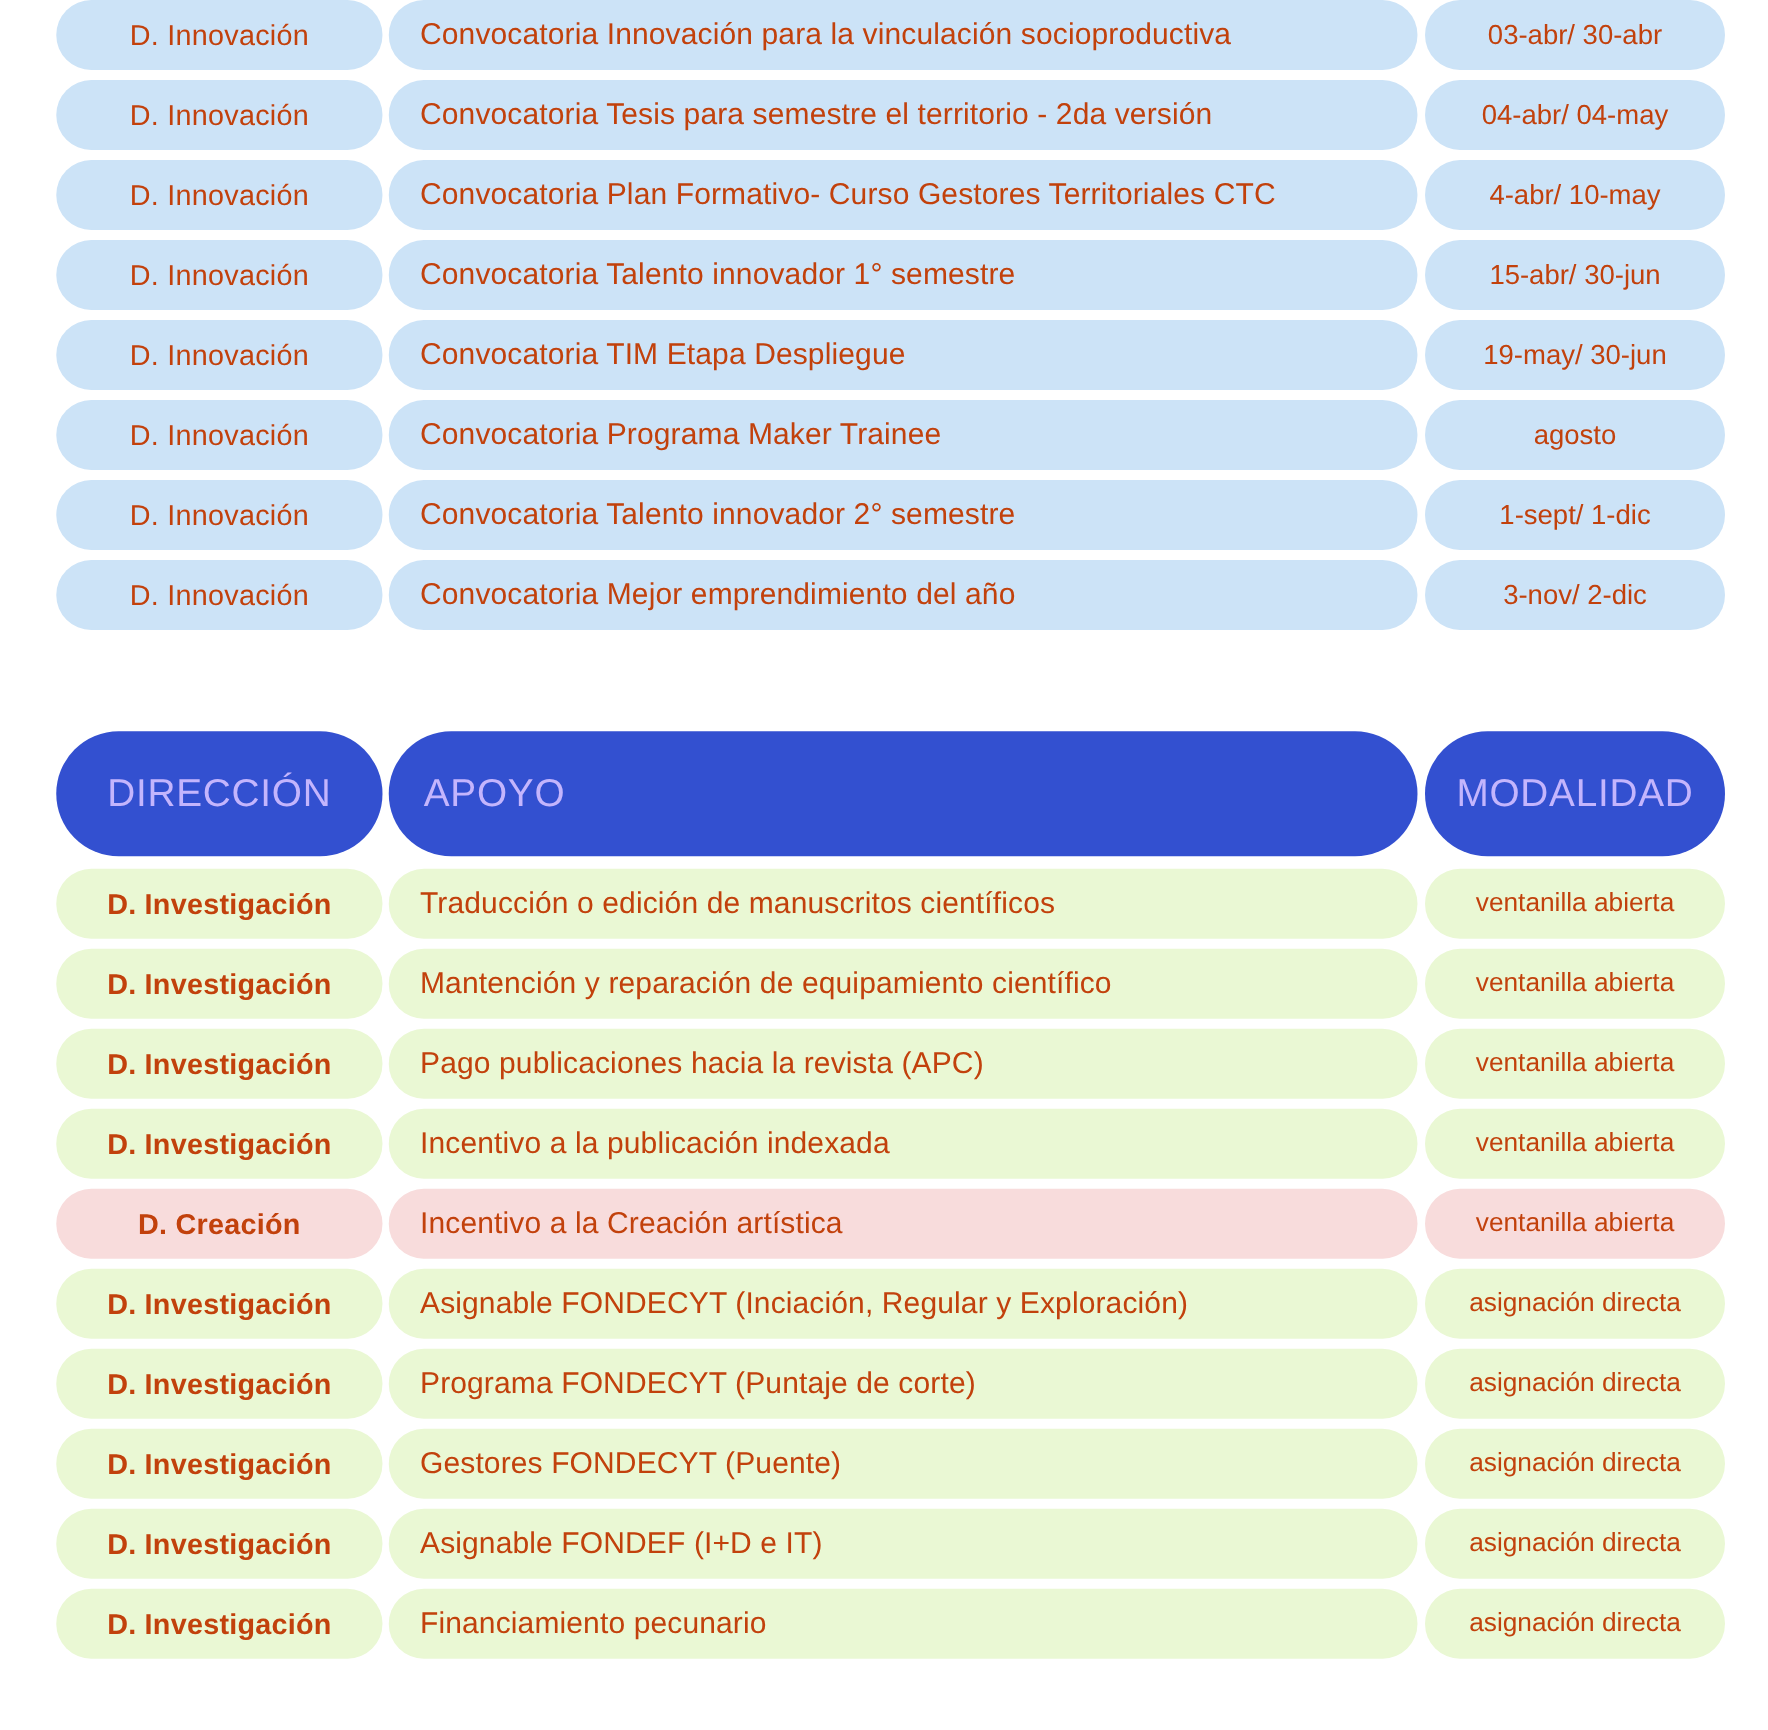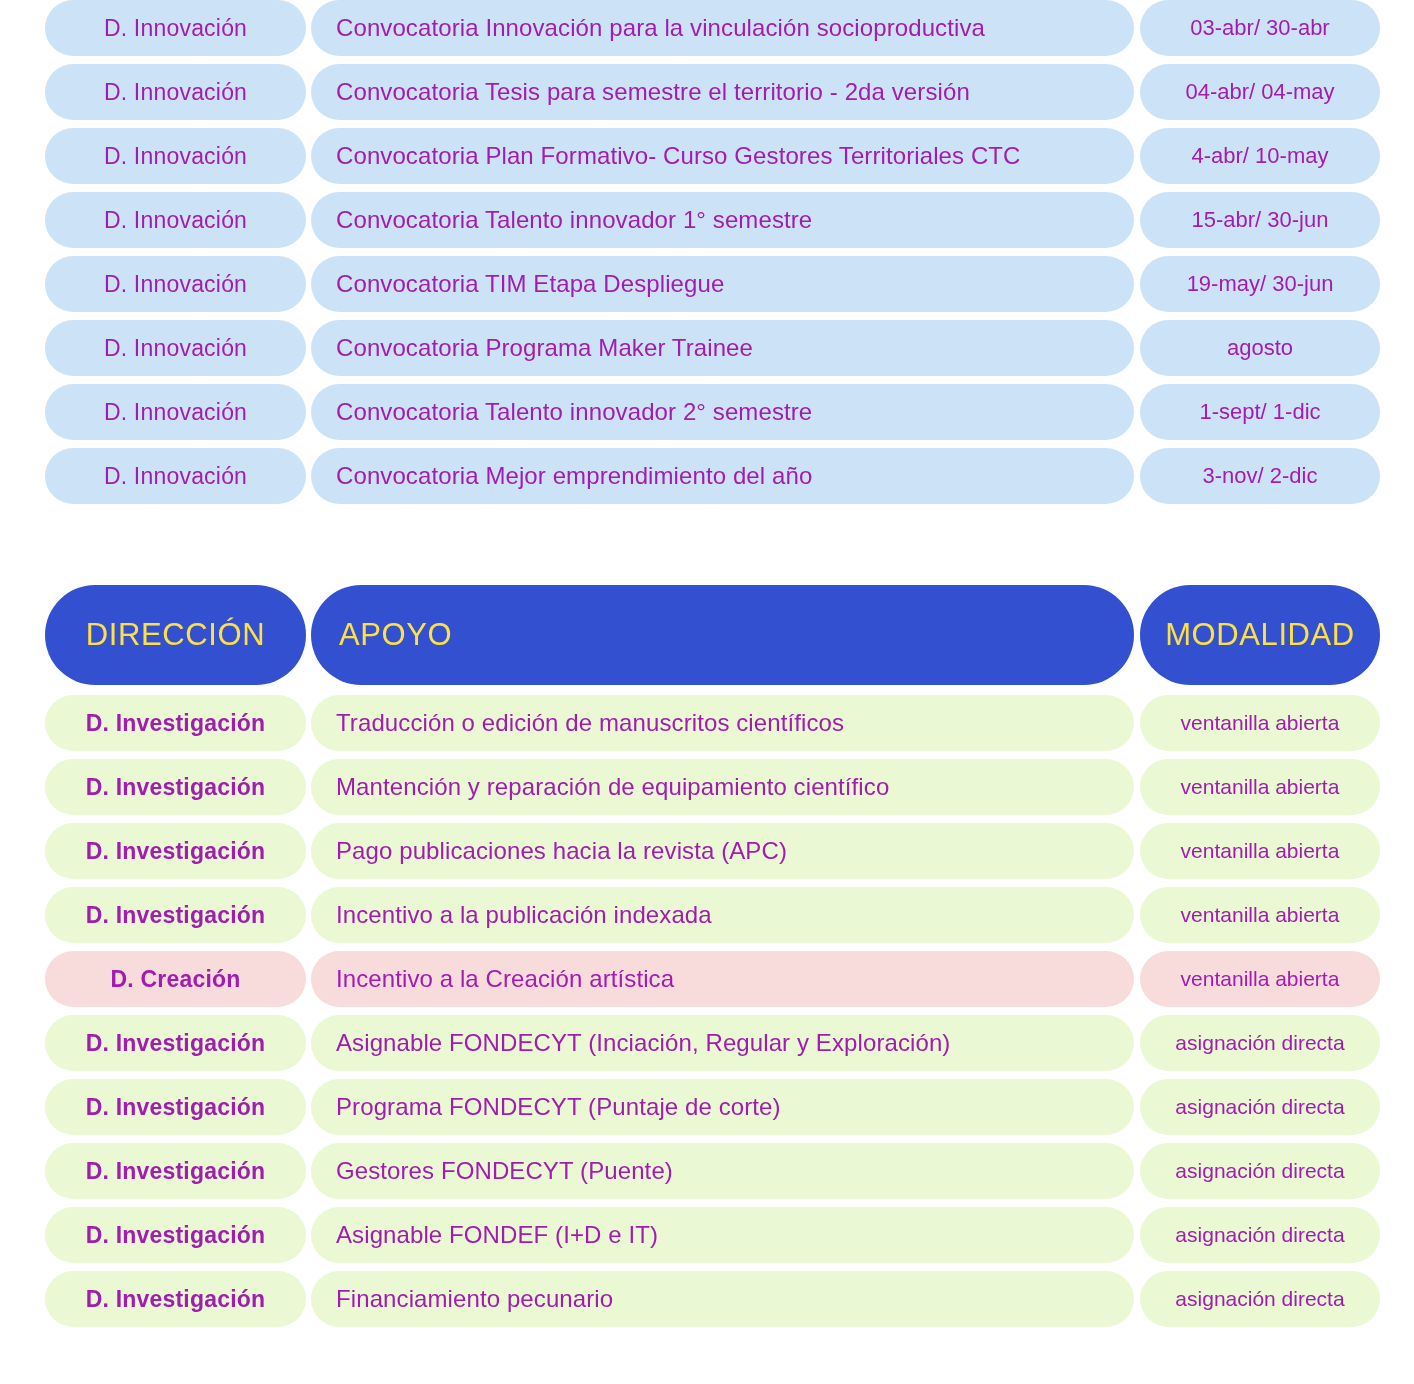--- a/index.html
+++ b/index.html
@@ -27,21 +27,21 @@
     display: flex;
     align-items: stretch;
     width: 100%;
   }
 
   .pill {
     border-radius: 999px;
     display: flex;
     align-items: center;
     box-sizing: border-box;
-    color: #a21caf;
+    color: #c2410c;
     white-space: nowrap;
     overflow: hidden;
   }
 
   
   .table1 {
     position: absolute;
     left: 0;
     top: 0;
     width: 1414px;
@@ -76,21 +76,21 @@
     position: absolute;
     left: 0;
     top: 585px;
     width: 1414px;
   }
   .table2 .row { margin-bottom: 8px; height: 56px; }
 
   .table2 .head-row { height: 100px; margin-bottom: 10px; }
   .table2 .head-row .pill {
     background: #3350d0;
-    color: #fde047;
+    color: #c4b5fd;
     font-size: 31px;
     letter-spacing: .6px;
   }
   .table2 .head-row .c-dir {
     justify-content: center;
     font-size: 31px;
   }
   .table2 .head-row .c-apoyo {
     padding-left: 28px;
     justify-content: flex-start;

